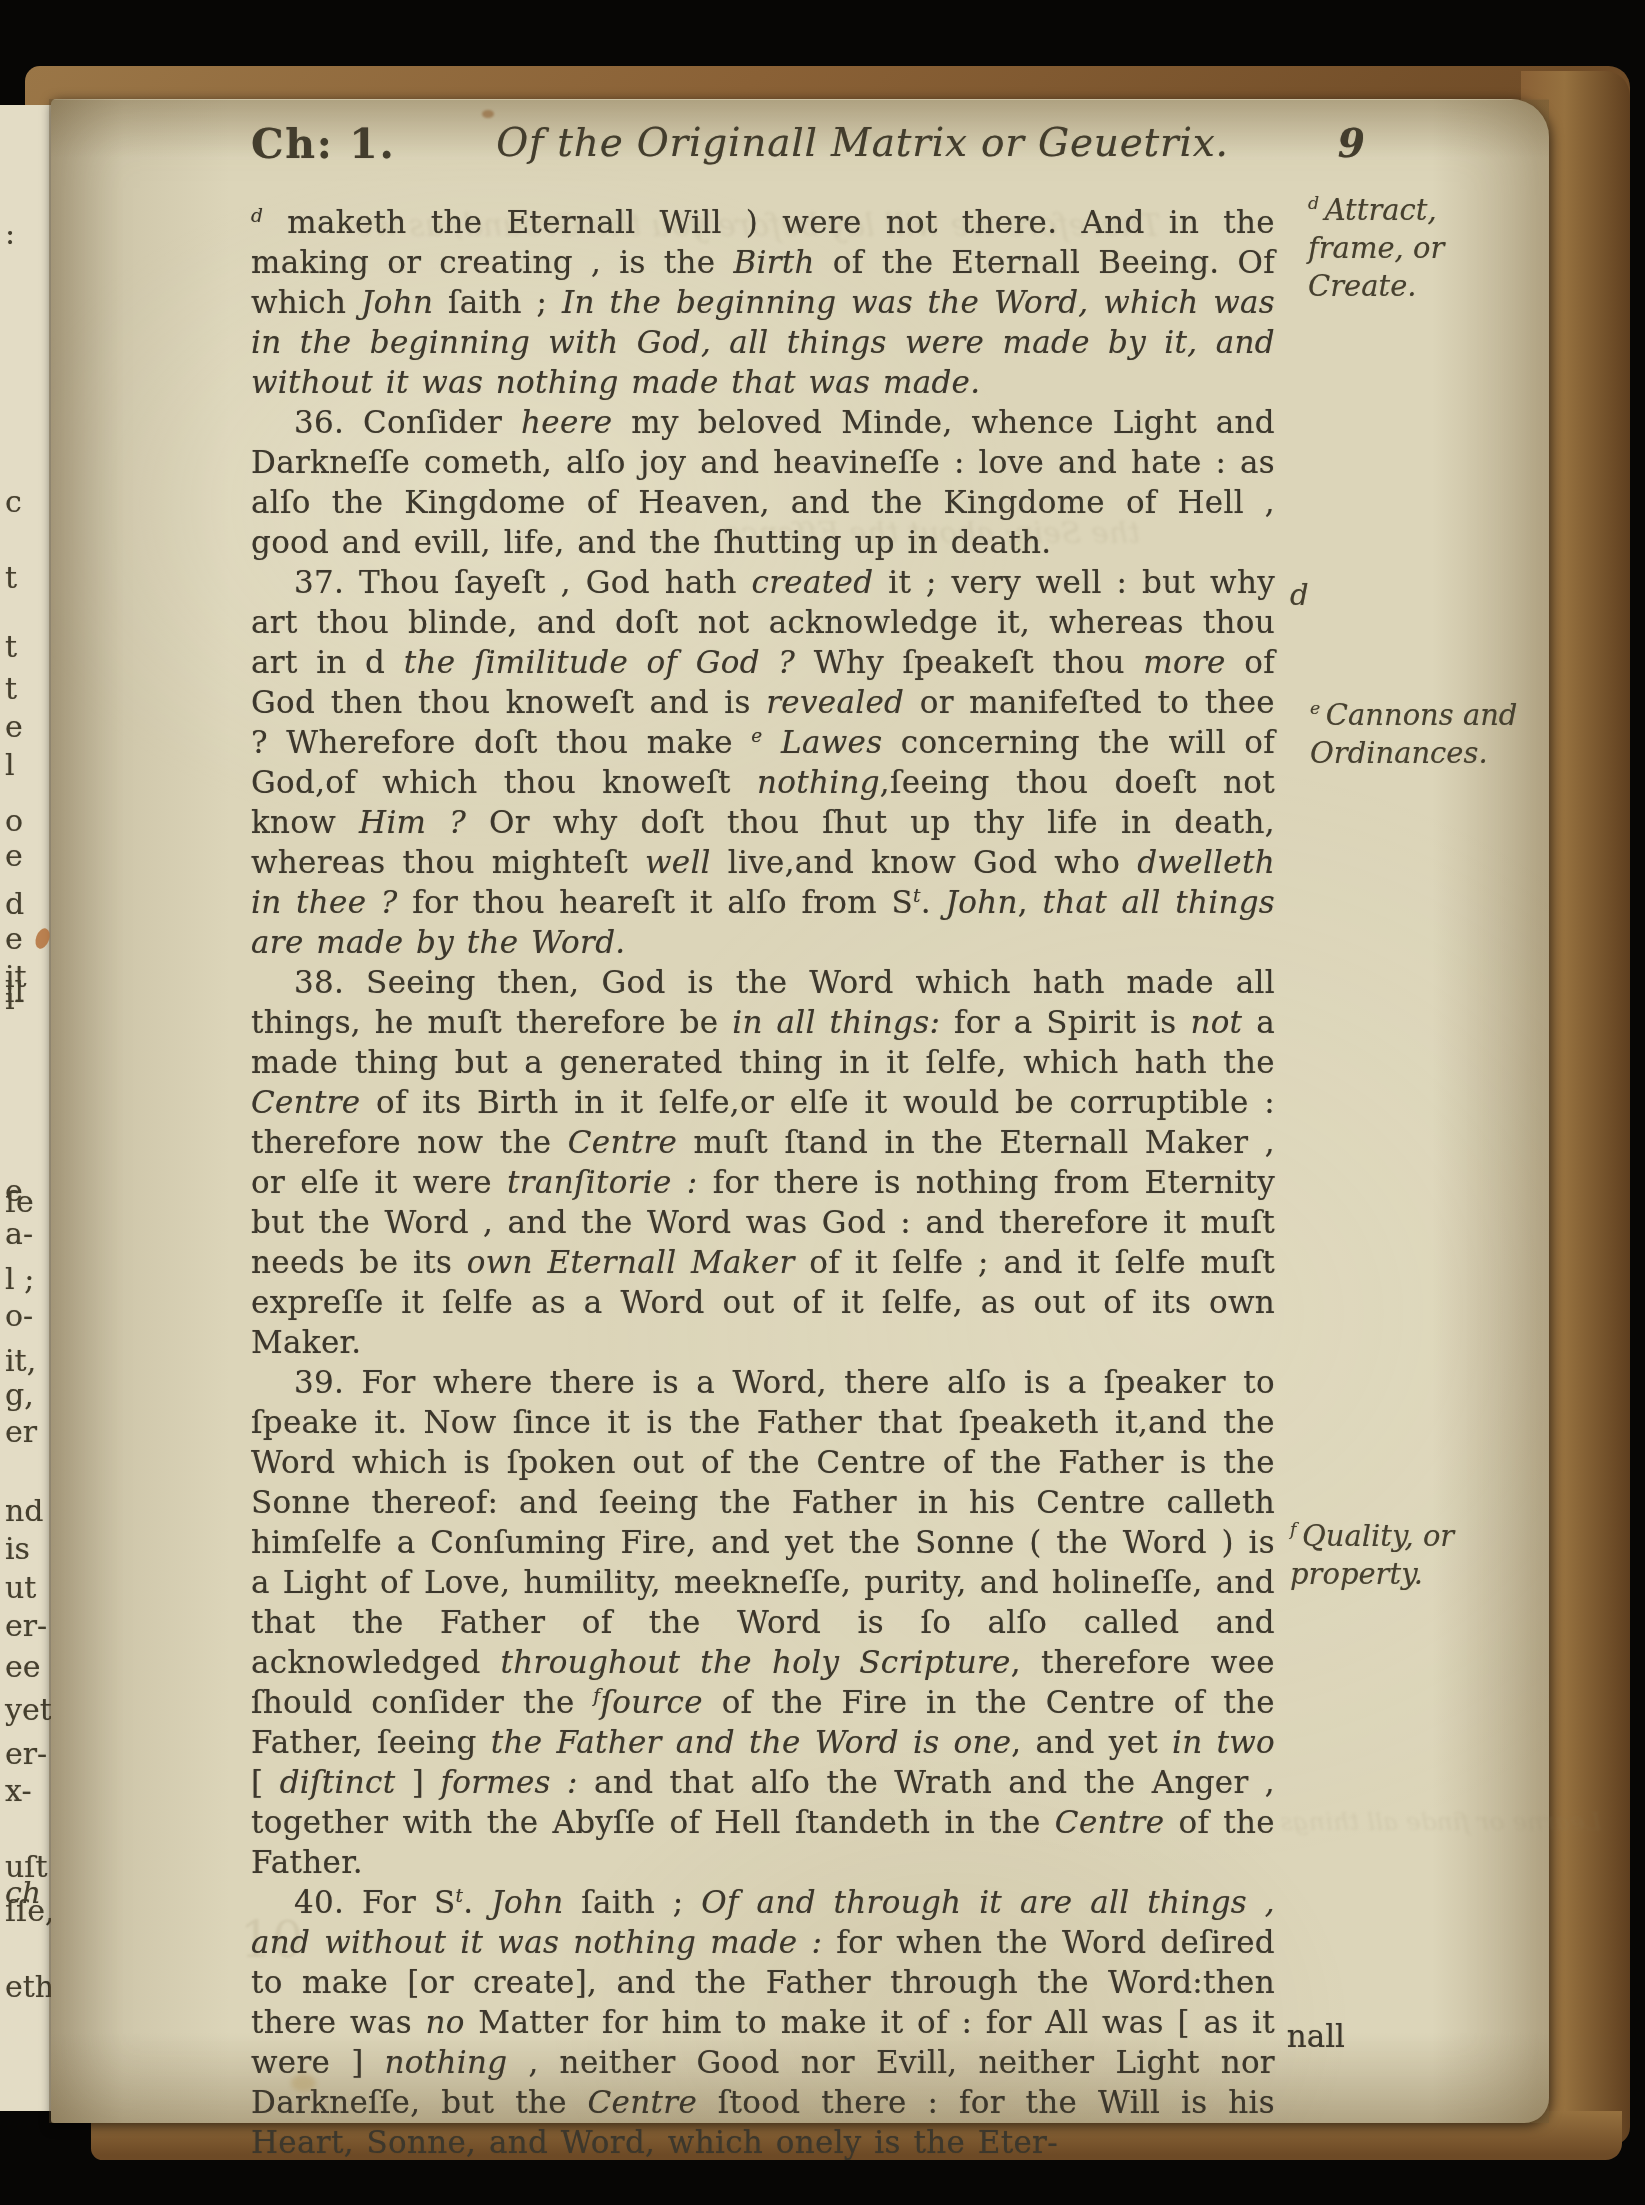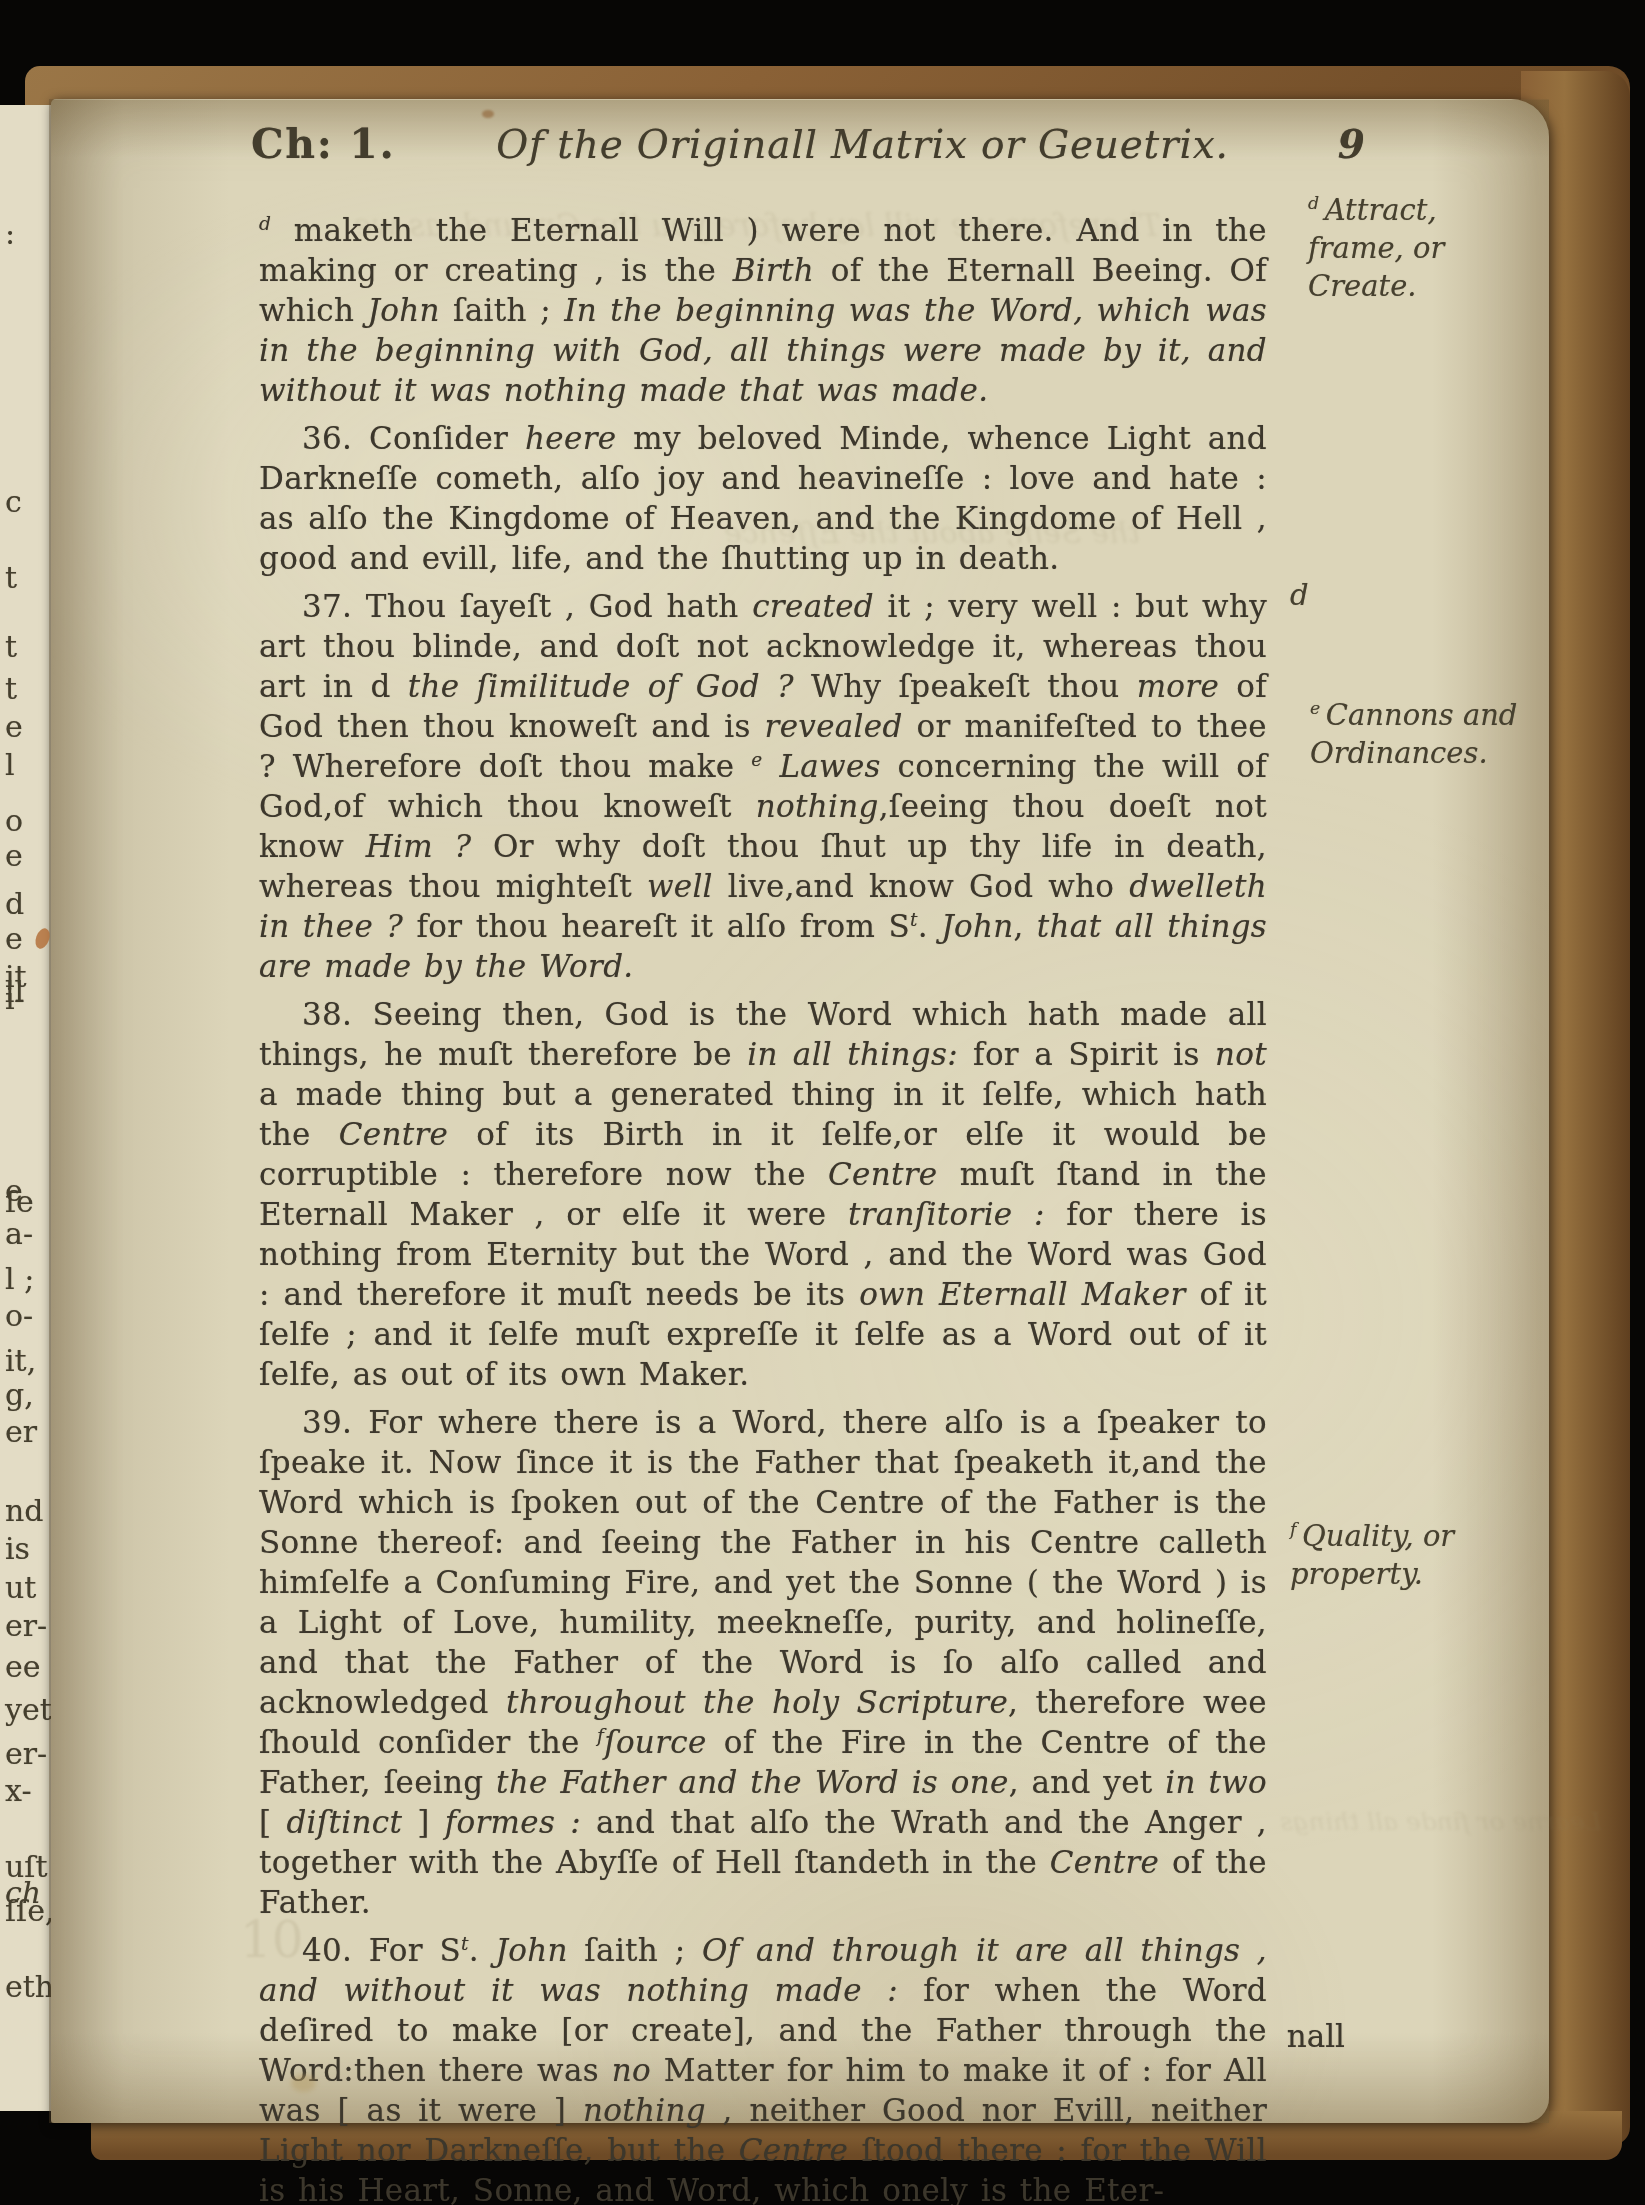--- a/index.html
+++ b/index.html
@@ -26,33 +26,33 @@
   #gutter-shadow{position:absolute;left:49px;top:99px;width:214px;height:2024px;pointer-events:none;
      background:linear-gradient(to right, rgba(95,75,45,.38), rgba(95,75,45,.10) 35%, rgba(0,0,0,0) 85%);}
   #right-edge-shadow{position:absolute;left:1432px;top:99px;width:117px;height:2024px;pointer-events:none;
      background:linear-gradient(to right, rgba(0,0,0,0), rgba(115,92,55,.30) 90%);}
   #top-edge-shadow{position:absolute;left:51px;top:100px;width:1498px;height:58px;pointer-events:none;
      background:linear-gradient(to bottom, rgba(110,88,50,.30), rgba(0,0,0,0));}
   #bottom-edge-shadow{position:absolute;left:51px;top:2032px;width:1498px;height:91px;pointer-events:none;
      background:linear-gradient(to top, rgba(110,88,50,.28), rgba(0,0,0,0));}
 
   
-  #header{position:absolute;left:251px;top:120px;width:1144px;display:flex;align-items:center;
+  #header{position:absolute;left:251px;top:120px;width:1144px;display:flex;align-items:flex-start;
           color:#433d2d;}
   #chapter{font-weight:bold;font-size:41px;letter-spacing:1.6px;text-shadow:0 0 0.8px rgba(60,50,35,.5);}
   #title{flex:1;text-align:center;font-style:italic;font-size:39px;letter-spacing:0.8px;
          text-shadow:0 0 0.8px rgba(60,50,35,.5);}
   #pagenum{font-size:39px;font-style:italic;font-weight:bold;margin-left:8.2px;margin-right:30px;
          text-shadow:0 0 0.8px rgba(60,50,35,.5);}
 
   
   #text-column{position:absolute;left:251px;top:202px;width:1024px;color:#3c372c;
      font-size:31px;line-height:40px;text-align:justify;word-spacing:2.5px;letter-spacing:0.3px;
      text-shadow:0 0 0.8px rgba(55,46,32,.45);}
-  #text-column p{margin:8px;}
+  #text-column p{margin:0;}
   #text-column p.ind{text-indent:43px;}
   sup.ref{font-size:.60em;font-style:italic;vertical-align:super;line-height:0;}
   #catchword{position:absolute;left:251px;top:2018px;width:1094px;text-align:right;color:#3c372c;
      font-size:31px;text-shadow:0 0 0.8px rgba(55,46,32,.45);}
 
   
   #margin{position:absolute;left:1290px;top:0;width:222px;color:#46402f;font-style:italic;
      font-size:29px;line-height:38px;text-shadow:0 0 0.8px rgba(60,50,35,.4);}
   .mnote{position:absolute;left:0;width:222px;}
   .mnote sup.ref{font-style:italic;}

